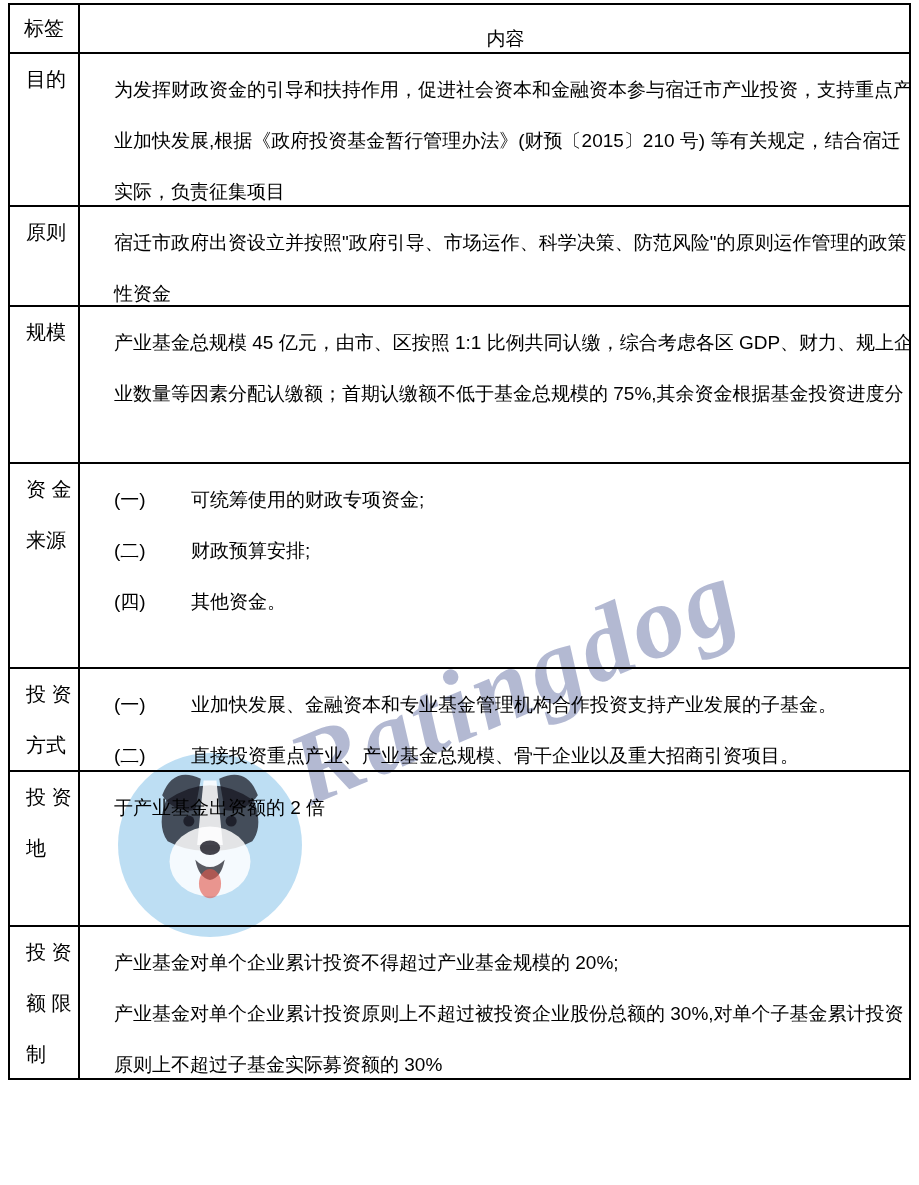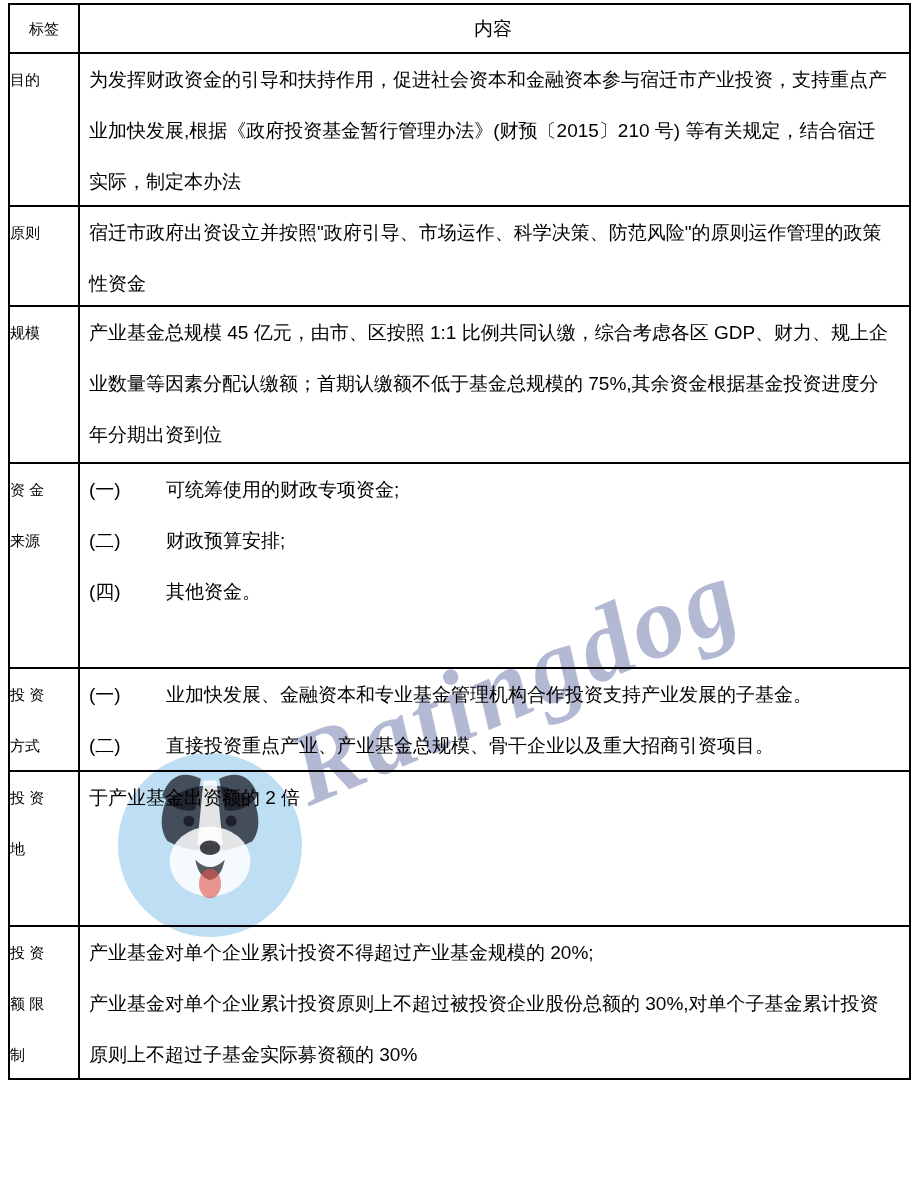--- a/index.html
+++ b/index.html
@@ -30,25 +30,25 @@
     position:absolute; left:8px; top:3px;
     width:903px; box-sizing:border-box;
     border:2px solid #000;
     z-index:1; background:transparent;
   }
   .row { display:flex; border-bottom:2px solid #000; overflow:hidden; }
   .row:last-child { border-bottom:none; }
   .lab {
     width:70px; flex:none; box-sizing:border-box;
     border-right:2px solid #000;
-    padding-left:0;
+    padding-left:16px;
   }
-  .con { flex:1 1 auto; padding:0 12px 0 9px; overflow:hidden; }
+  .con { flex:1 1 auto; padding:10px 12px 0 9px; overflow:hidden;margin-left:25px; }
   .line { height:51px; line-height:51px; font-size:19px; white-space:nowrap; }
-  .lab .line { font-size:15px; white-space:pre; }
+  .lab .line { font-size:20px; white-space:pre; }
   .hrow .line { height:47px; line-height:47px; }
   .hrow .lab { padding-left:0; text-align:center; }
   .hrow .con { text-align:center; }
   .marker { display:inline-block; width:77px; }
 </style>
 </head>
 <body>
 
 <div class="watermark">
   <svg class="wm-logo" viewBox="0 0 200 200" xmlns="http://www.w3.org/2000/svg">
@@ -88,42 +88,41 @@
     </div>
   </div>
 
   <div class="row" style="height:151px">
     <div class="lab">
       <div class="line">目的</div>
     </div>
     <div class="con">
       <div class="line">为发挥财政资金的引导和扶持作用，促进社会资本和金融资本参与宿迁市产业投资，支持重点产</div>
       <div class="line">业加快发展,根据《政府投资基金暂行管理办法》(财预〔2015〕210 号) 等有关规定，结合宿迁</div>
-      <div class="line">实际，制定本办法</div>
+      <div class="line">实际，负责征集项目</div>
     </div>
   </div>
 
   <div class="row" style="height:98px">
     <div class="lab">
       <div class="line">原则</div>
     </div>
     <div class="con">
       <div class="line">宿迁市政府出资设立并按照"政府引导、市场运作、科学决策、防范风险"的原则运作管理的政策</div>
       <div class="line">性资金</div>
     </div>
   </div>
 
   <div class="row" style="height:155px">
     <div class="lab">
       <div class="line">规模</div>
     </div>
     <div class="con">
       <div class="line">产业基金总规模 45 亿元，由市、区按照 1:1 比例共同认缴，综合考虑各区 GDP、财力、规上企</div>
       <div class="line">业数量等因素分配认缴额；首期认缴额不低于基金总规模的 75%,其余资金根据基金投资进度分</div>
-      <div class="line">年分期出资到位</div>
     </div>
   </div>
 
   <div class="row" style="height:203px">
     <div class="lab">
       <div class="line">资 金</div>
       <div class="line">来源</div>
     </div>
     <div class="con">
       <div class="line"><span class="marker">(一)</span><span>可统筹使用的财政专项资金;</span></div>

